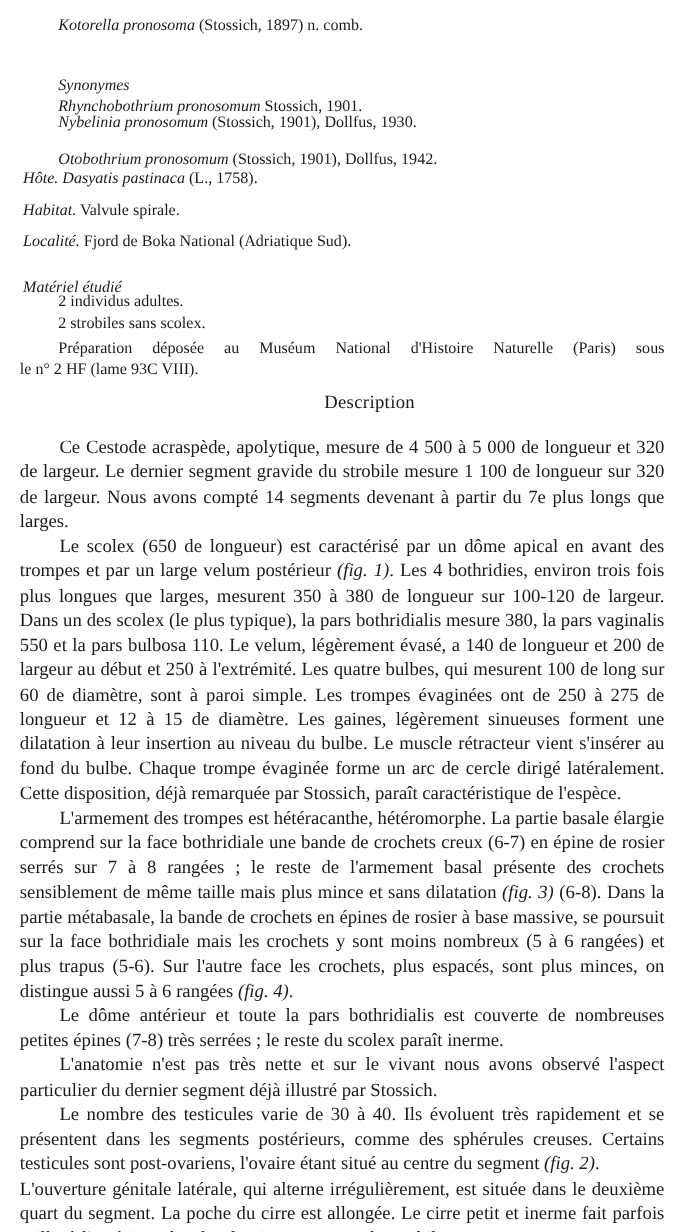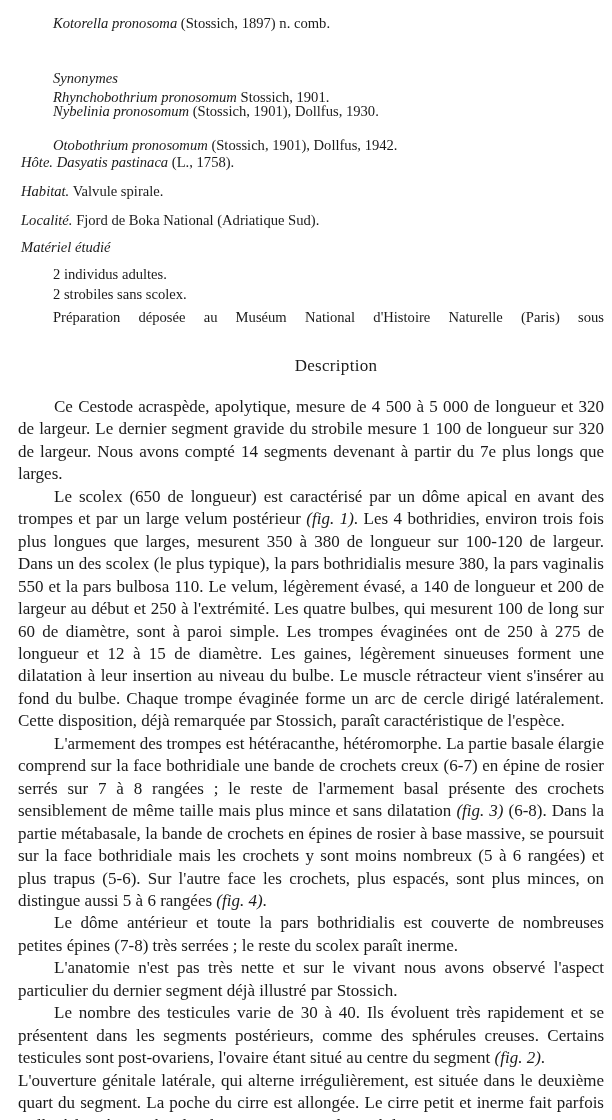--- a/index.html
+++ b/index.html
@@ -50,26 +50,27 @@
   <div class="line" style="left:21px; top:182px;">
     <i>Habitat.</i>
     <span>Valvule spirale.</span>
   </div>
 
   <div class="line" style="left:21px; top:211px;">
     <i>Localité.</i>
     <span>Fjord de Boka National (Adriatique Sud).</span>
   </div>
 
-  <div class="line it" style="left:21px; top:238px;text-align:right;">Matériel étudié</div>
+  <div class="line it" style="left:21px; top:252px;text-align:right;">Matériel étudié</div>
 
   <div class="line" style="left:53px; top:265px;">2 individus adultes.</div>
   <div class="line" style="left:53px; top:285px;">2 strobiles sans scolex.</div>
 
   <div class="line" style="left:53px; top:308px; width:551px; text-align:justify; text-align-last:justify; white-space:normal;">Préparation déposée au Muséum National d'Histoire Naturelle (Paris) sous</div>
+  <div class="line" style="left:18px; top:327px;">le n° 2 HF (lame 93C VIII).</div>
 
   <div class="heading" style="top:355px;">Description</div>
 
   <div class="just" style="top:396px;">
     <p><span>Ce Cestode acraspède, apolytique, mesure de 4 500 à 5 000 de longueur et 320 de largeur. Le dernier segment gravide du strobile mesure 1 100 de longueur sur 320 de largeur. Nous avons compté 14 segments devenant à partir du 7e plus longs que larges.</span></p>
     <p><span>Le scolex (650 de longueur) est caractérisé par un dôme apical en avant des trompes et par un large velum postérieur </span><i>(fig. 1)</i><span>. Les 4 bothridies, environ trois fois plus longues que larges, mesurent 350 à 380 de longueur sur 100-120 de largeur. Dans un des scolex (le plus typique), la pars bothridialis mesure 380, la pars vaginalis 550 et la pars bulbosa 110. Le velum, légèrement évasé, a 140 de longueur et 200 de largeur au début et 250 à l'extrémité. Les quatre bulbes, qui mesurent 100 de long sur 60 de diamètre, sont à paroi simple. Les trompes évaginées ont de 250 à 275 de longueur et 12 à 15 de diamètre. Les gaines, légèrement sinueuses forment une dilatation à leur insertion au niveau du bulbe. Le muscle rétracteur vient s'insérer au fond du bulbe. Chaque trompe évaginée forme un arc de cercle dirigé latéralement. Cette disposition, déjà remarquée par Stossich, paraît caractéristique de l'espèce.</span></p>
     <p><span>L'armement des trompes est hétéracanthe, hétéromorphe. La partie basale élargie comprend sur la face bothridiale une bande de crochets creux (6-7) en épine de rosier serrés sur 7 à 8 rangées ; le reste de l'armement basal présente des crochets sensiblement de même taille mais plus mince et sans dilatation </span><i>(fig. 3)</i><span> (6-8). Dans la partie métabasale, la bande de crochets en épines de rosier à base massive, se poursuit sur la face bothridiale mais les crochets y sont moins nombreux (5 à 6 rangées) et plus trapus (5-6). Sur l'autre face les crochets, plus espacés, sont plus minces, on distingue aussi 5 à 6 rangées </span><i>(fig. 4)</i><span>.</span></p>
     <p><span>Le dôme antérieur et toute la pars bothridialis est couverte de nombreuses petites épines (7-8) très serrées ; le reste du scolex paraît inerme.</span></p>
     <p><span>L'anatomie n'est pas très nette et sur le vivant nous avons observé l'aspect particulier du dernier segment déjà illustré par Stossich.</span></p>
     <p><span>Le nombre des testicules varie de 30 à 40. Ils évoluent très rapidement et se présentent dans les segments postérieurs, comme des sphérules creuses. Certains testicules sont post-ovariens, l'ovaire étant situé au centre du segment </span><i>(fig. 2)</i><span>.</span></p>

